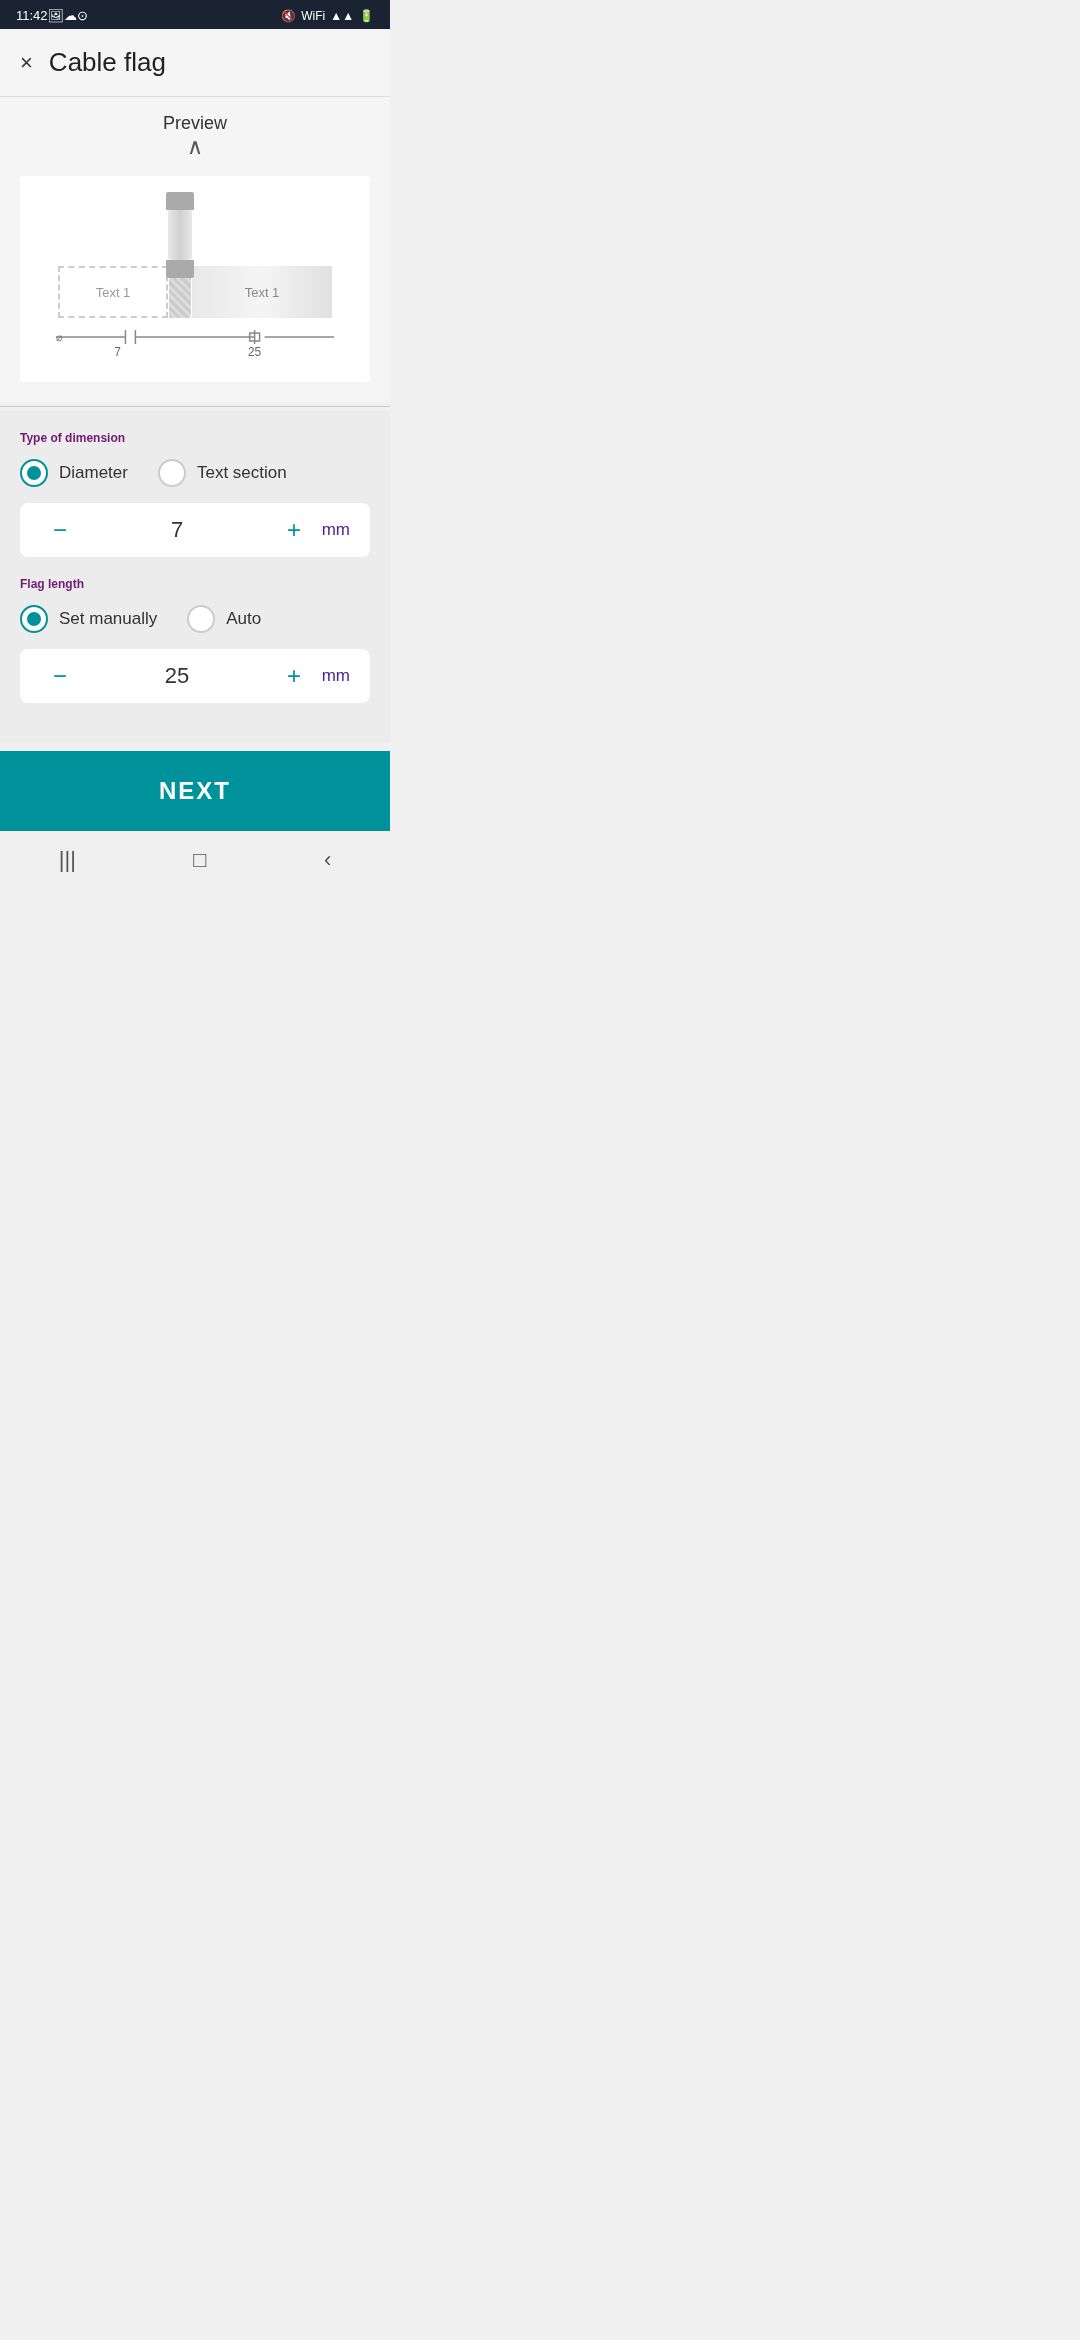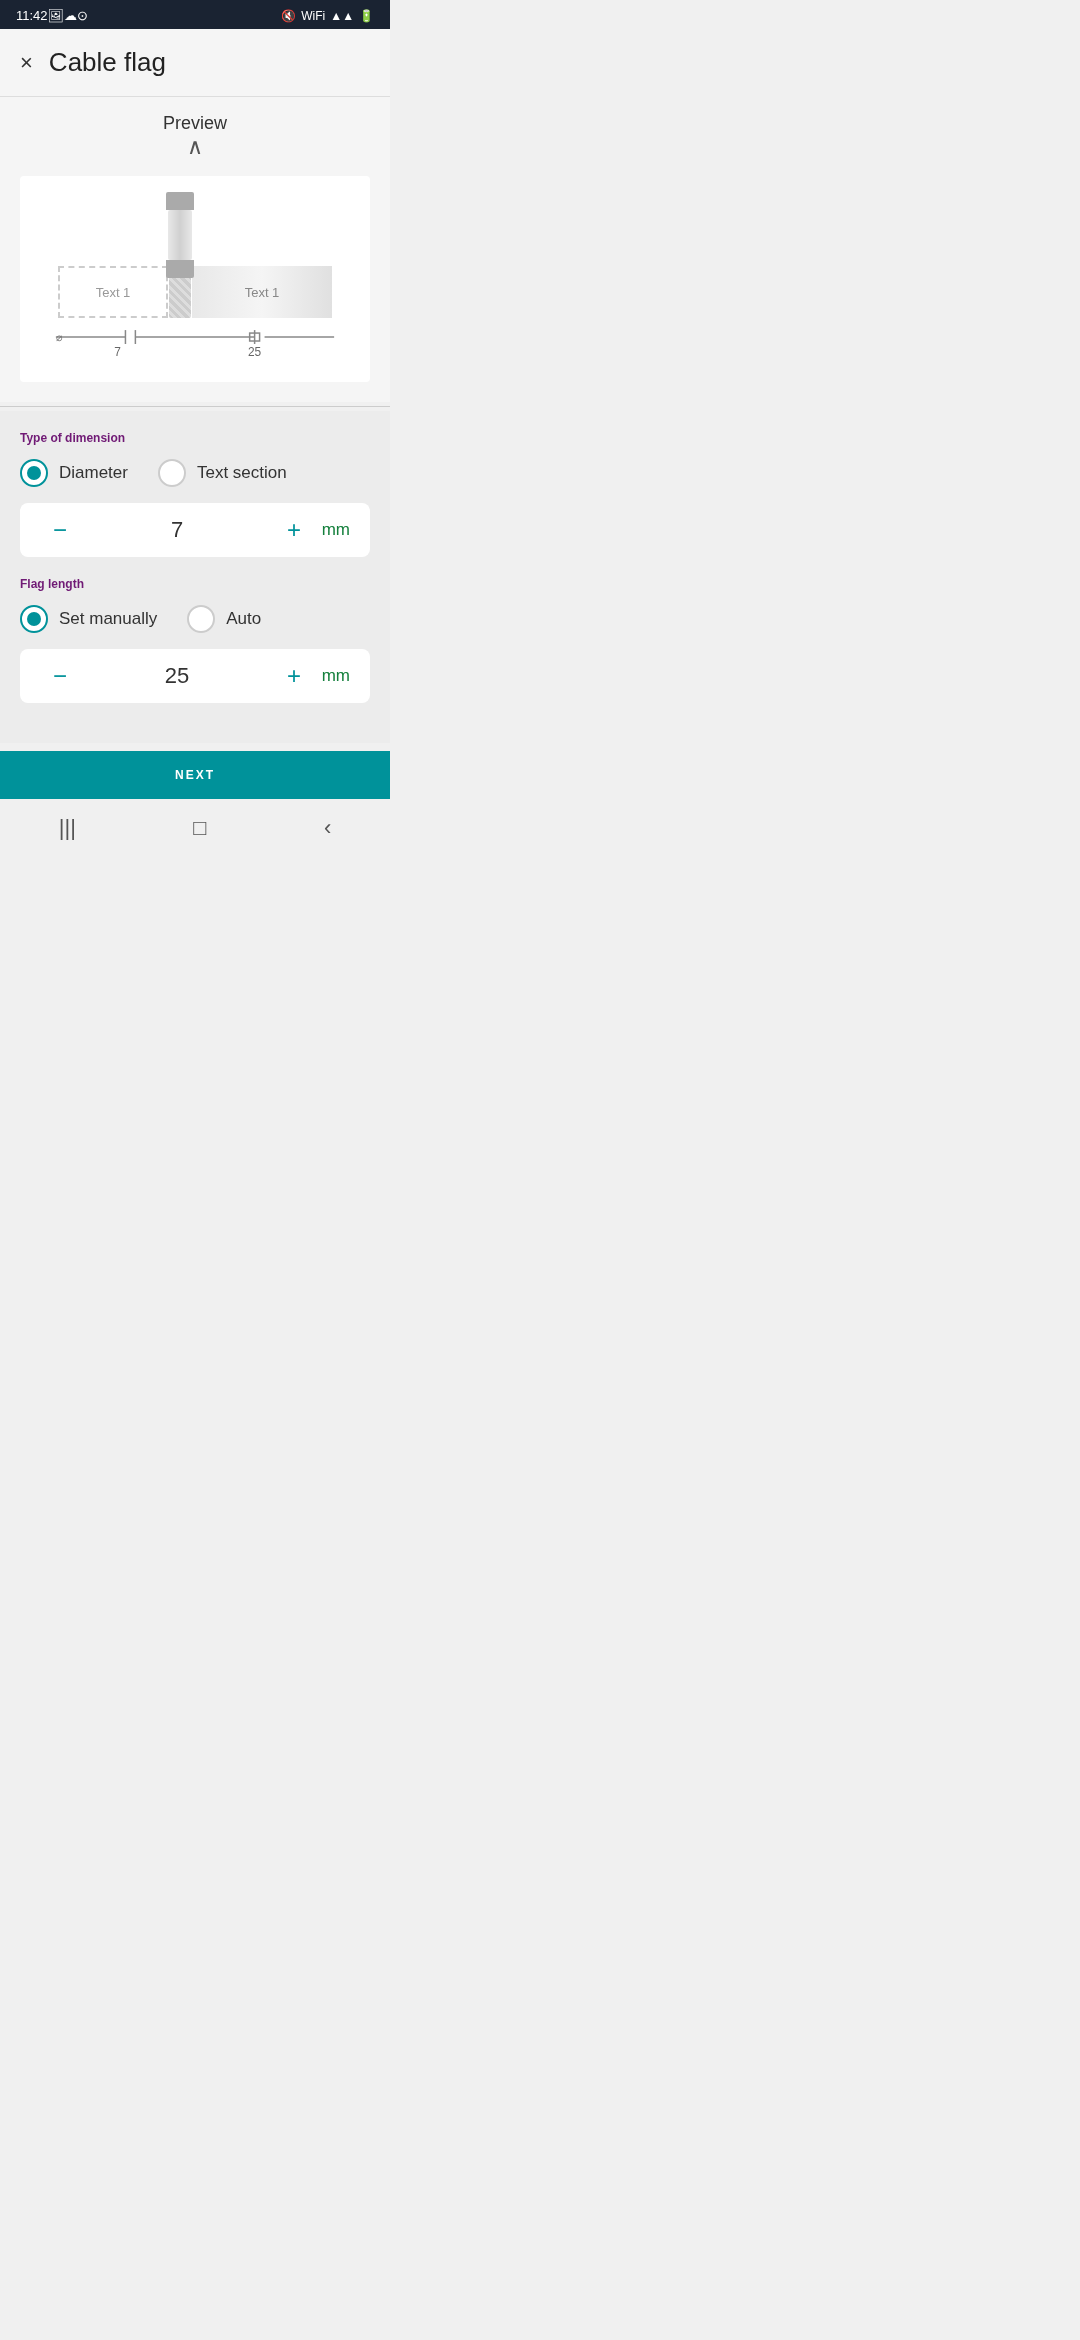--- a/index.html
+++ b/index.html
@@ -237,34 +237,34 @@
     }
     .stepper-value {
       flex: 1;
       text-align: center;
       font-size: 22px;
       color: #333;
       font-weight: 400;
     }
     .stepper-unit {
       font-size: 17px;
-      color: #15803d;
+      color: #4c1d95;
       min-width: 36px;
       text-align: right;
     }
 
     
     .next-button {
       background: #00929a;
       color: white;
-      font-size: 12px;
+      font-size: 24px;
       font-weight: 600;
       letter-spacing: 2px;
       text-align: center;
-      padding: 17px;
+      padding: 26px;
       cursor: pointer;
       margin-top: 8px;
     }
 
     
     .bottom-nav {
       background: #f0f0f0;
       display: flex;
       justify-content: space-around;
       align-items: center;

